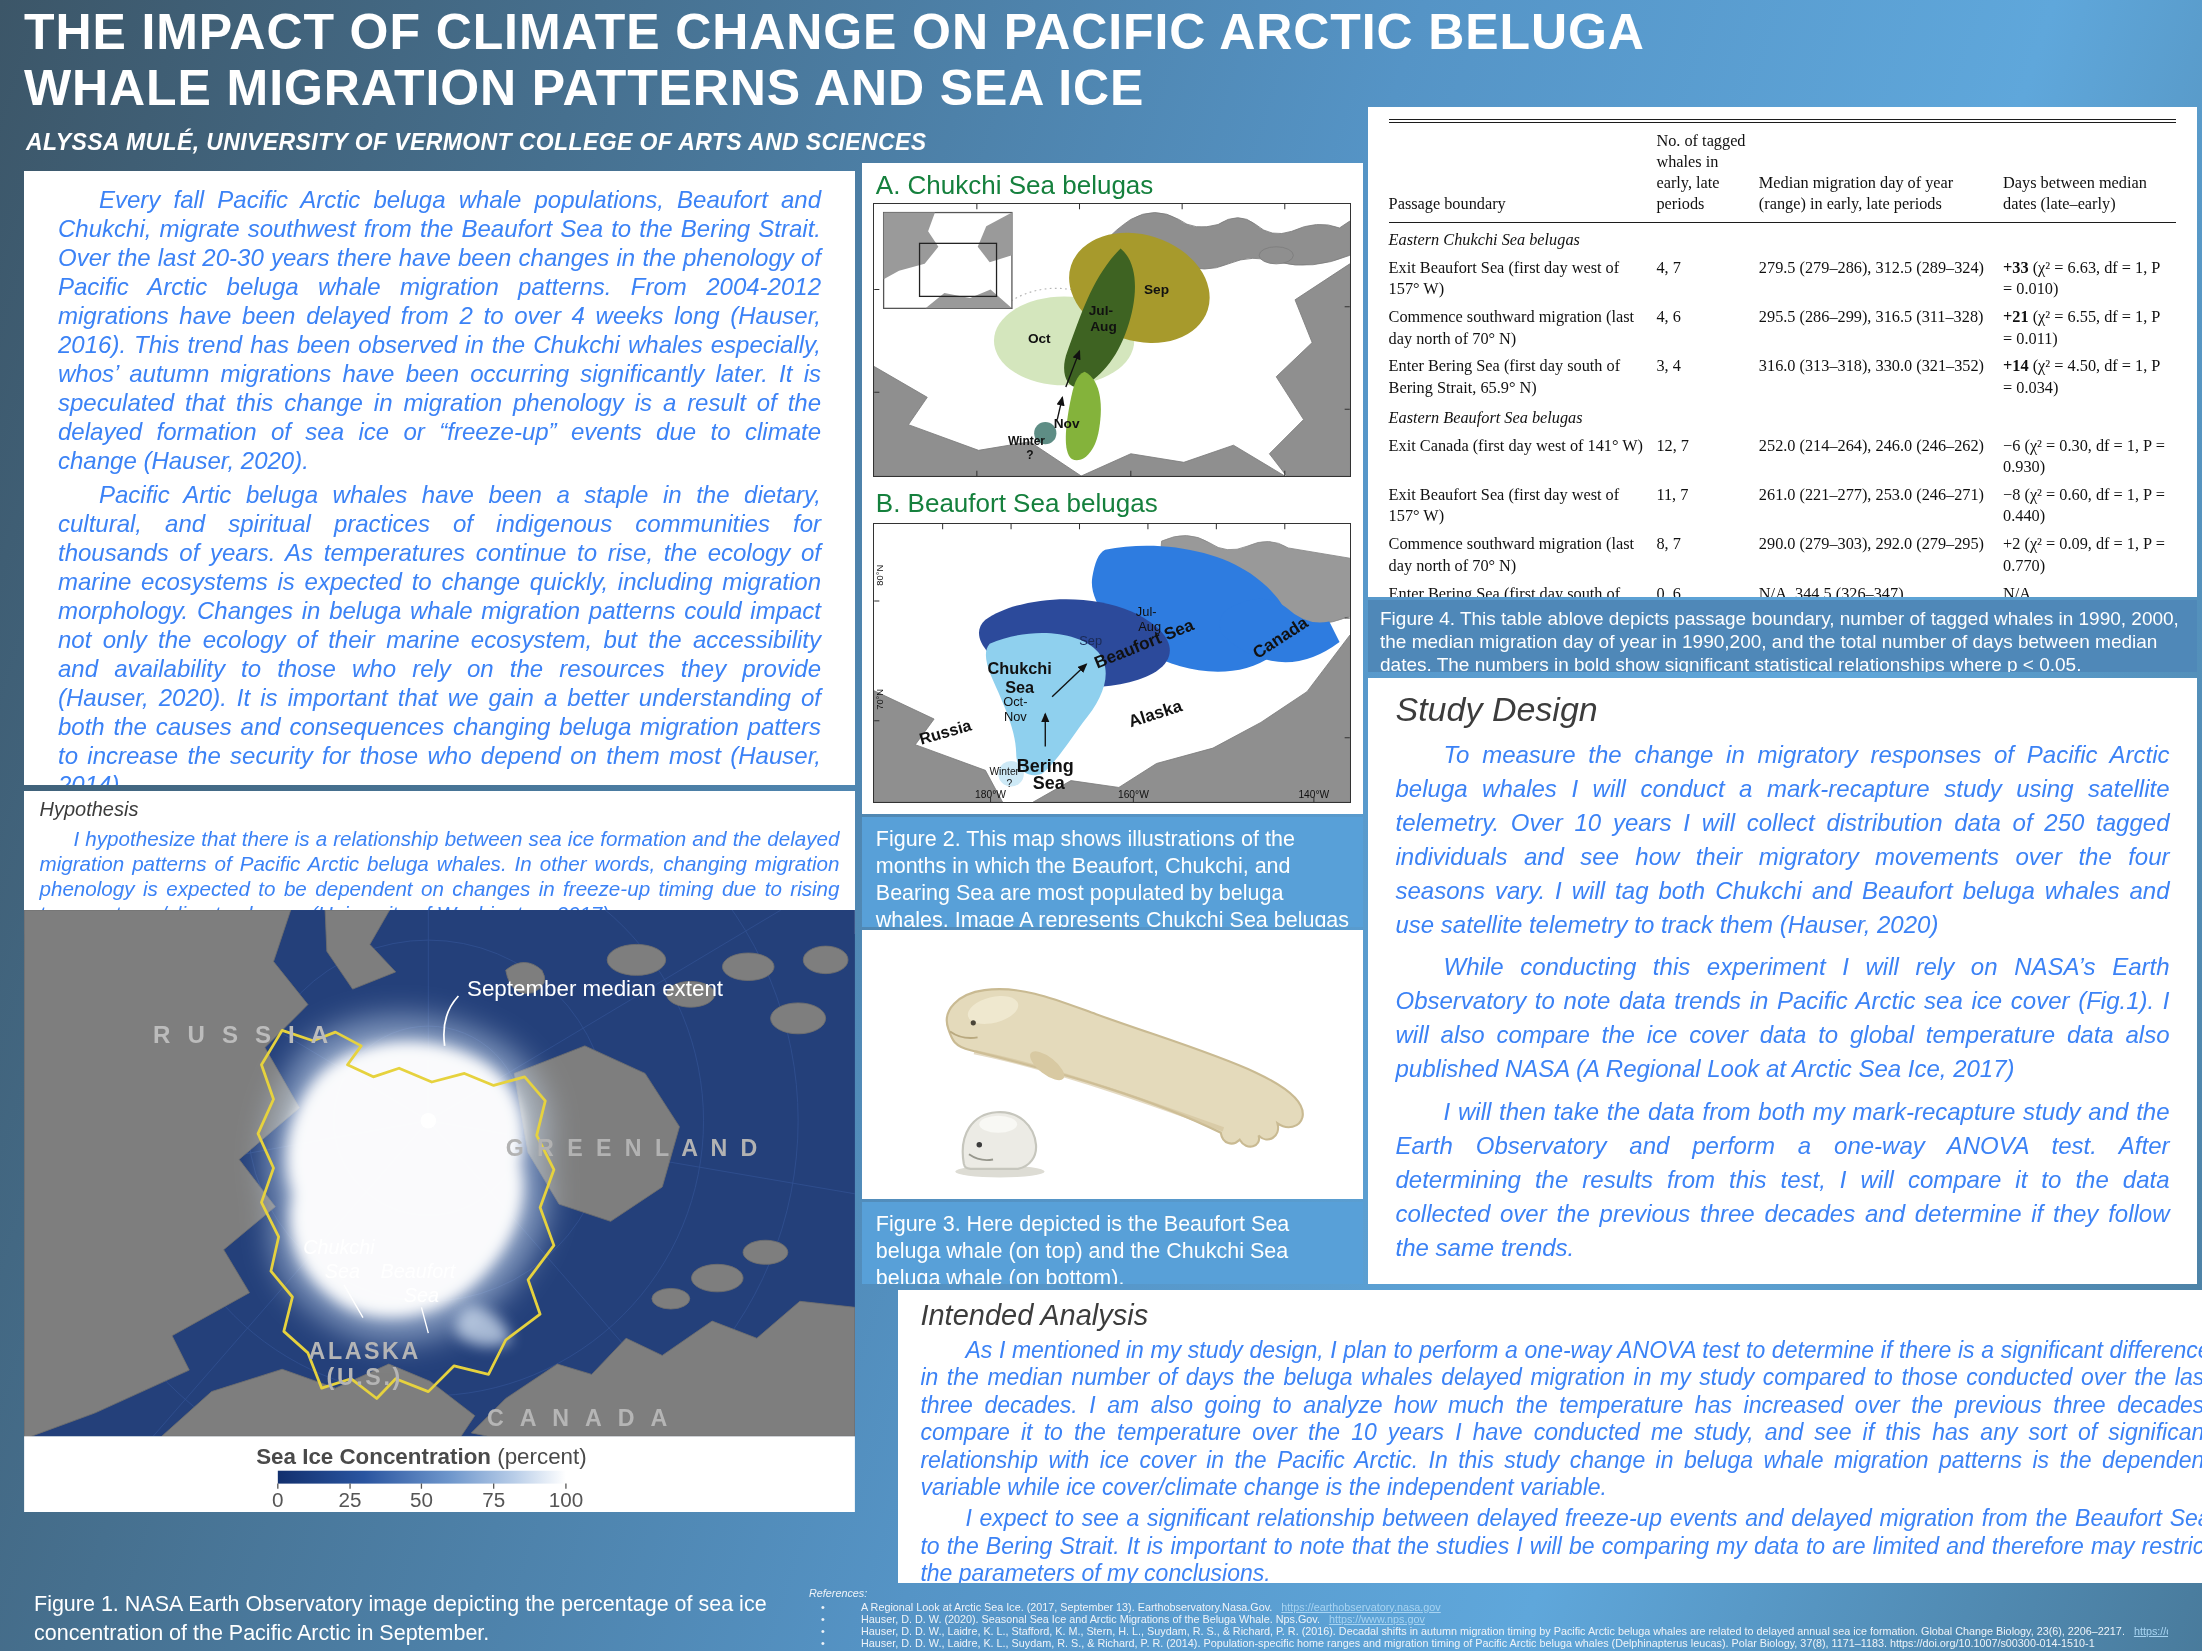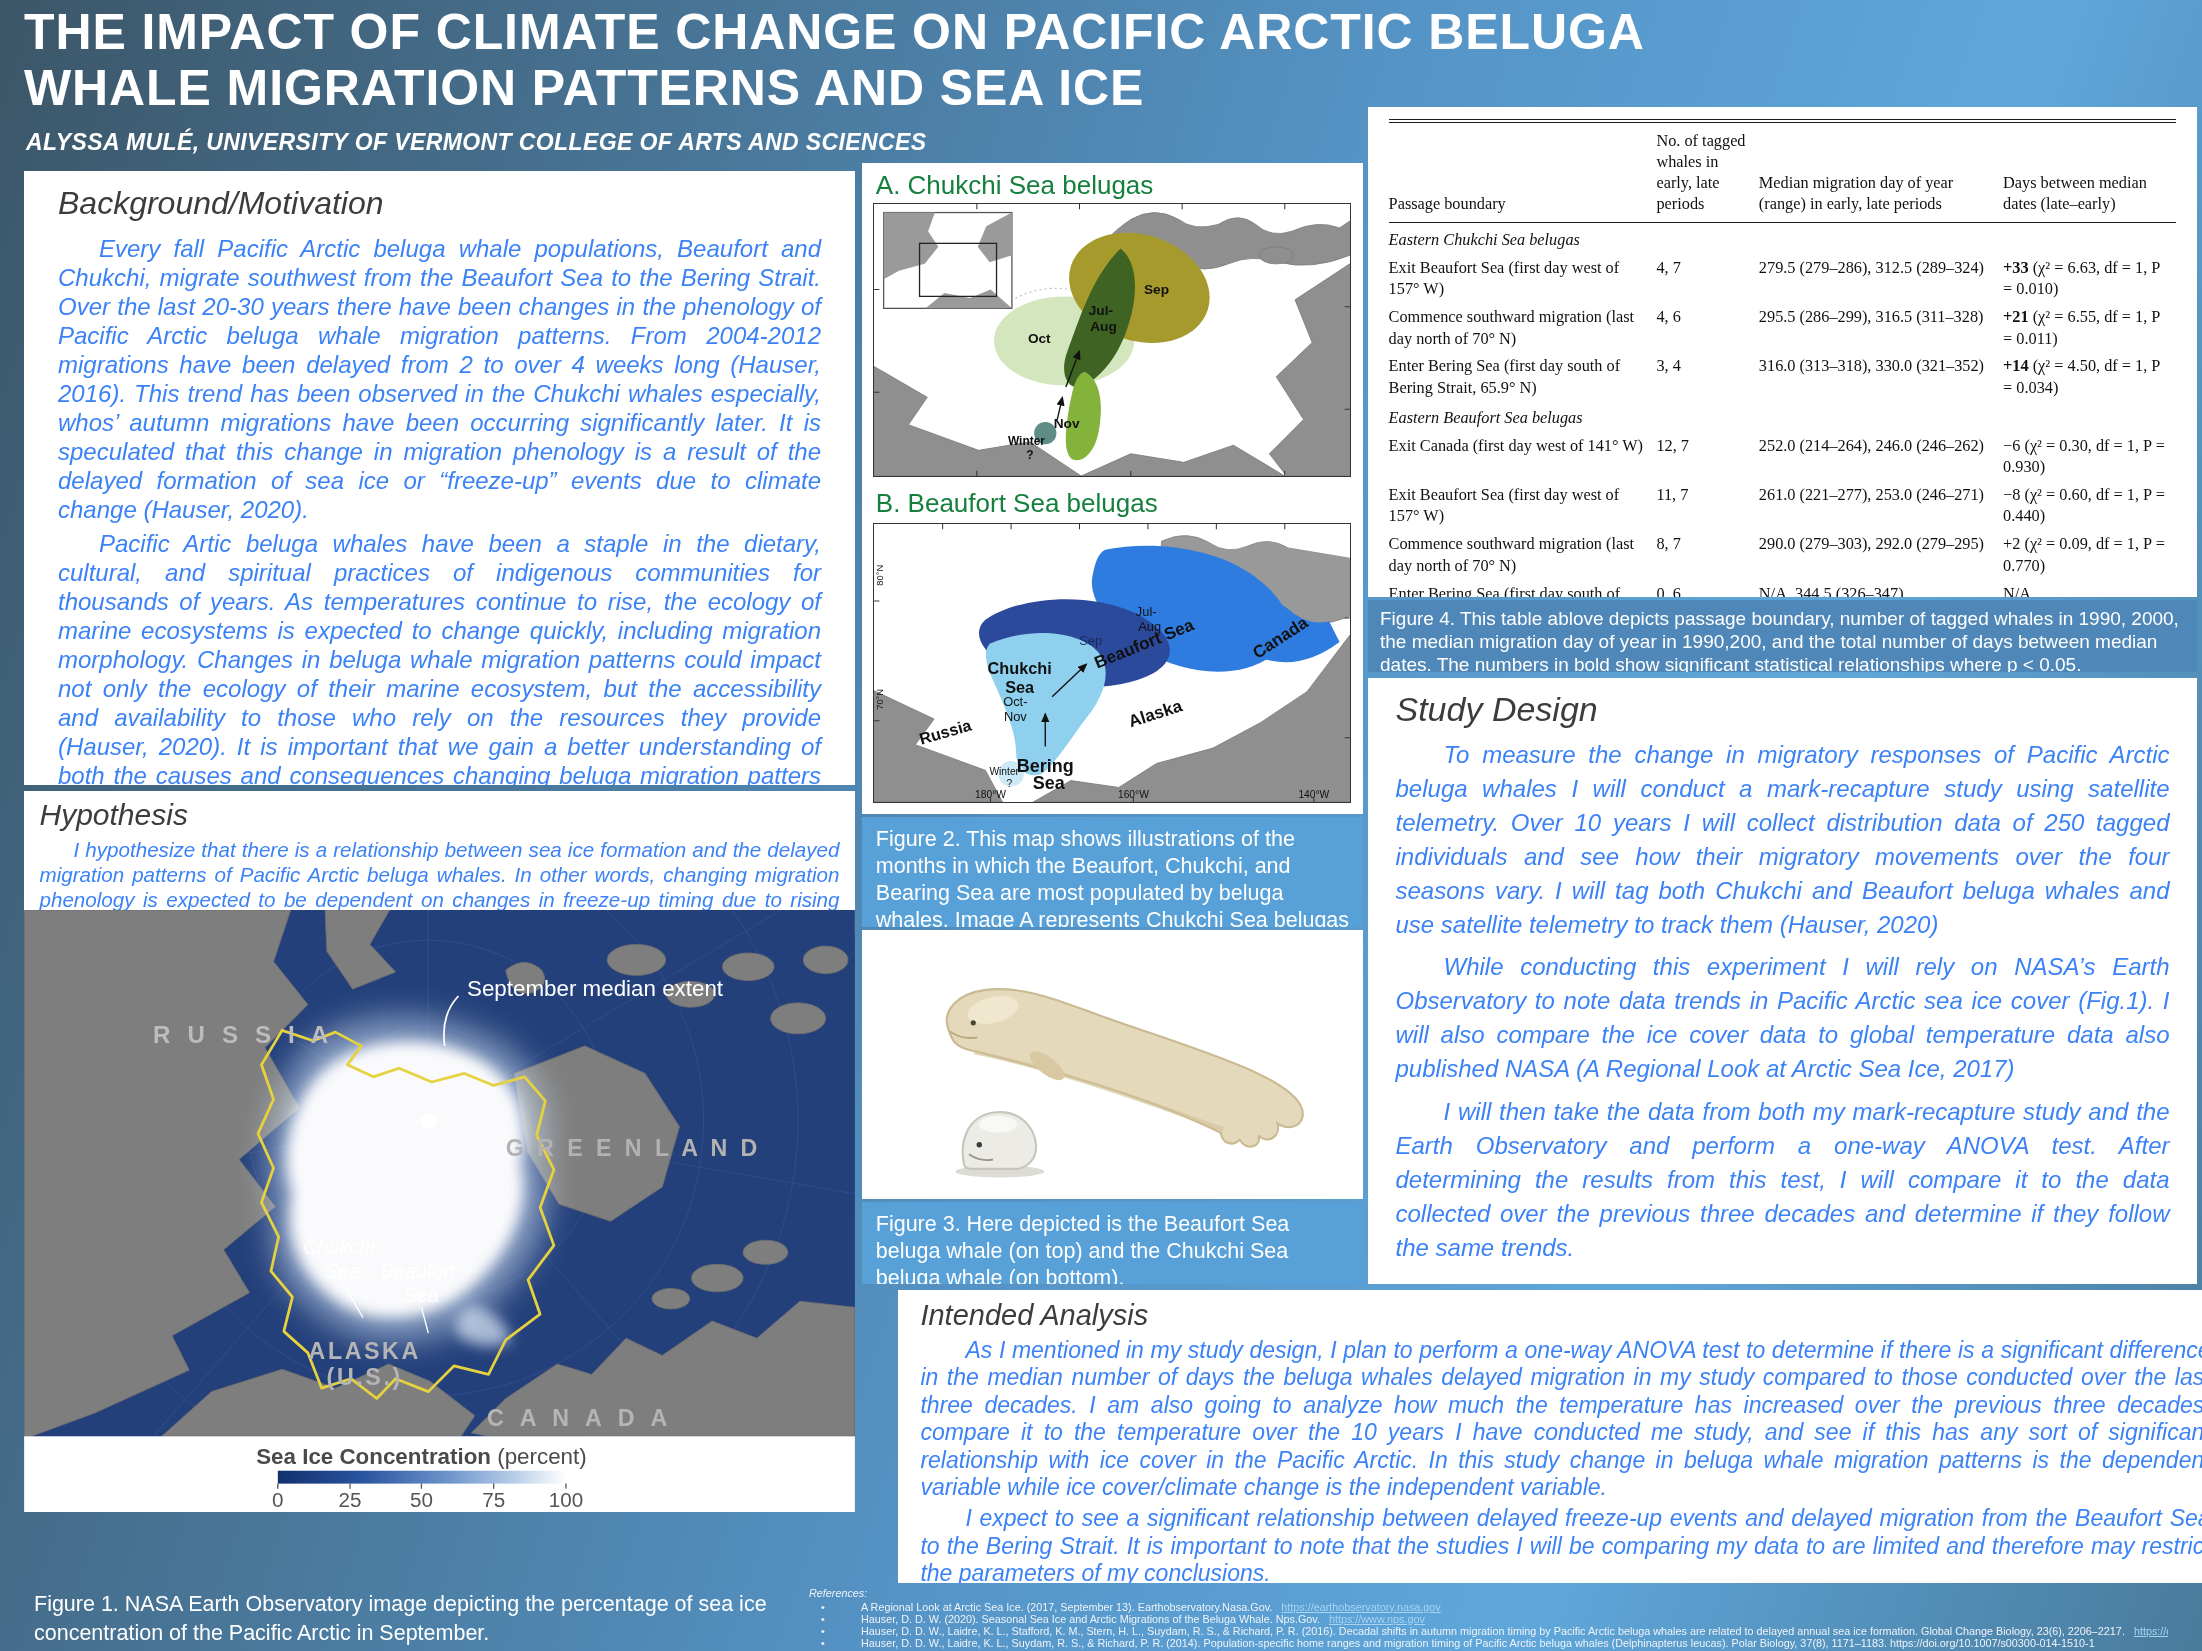--- a/index.html
+++ b/index.html
@@ -37,29 +37,28 @@
 </head>
 <body>
 
 <div class="poster">
 
   <div class="abs ptitle" style="left:24px;top:3.4px;">THE IMPACT OF CLIMATE CHANGE ON PACIFIC ARCTIC BELUGA</div>
   <div class="abs ptitle" style="left:24px;top:59px;">WHALE MIGRATION PATTERNS AND SEA ICE</div>
   <div class="abs pauthor" style="left:26px;top:129px;font-style:italic;">ALYSSA MULÉ, UNIVERSITY OF VERMONT COLLEGE OF ARTS AND SCIENCES</div>
 
   <section class="abs whitebox" style="left:24px;top:171px;width:831px;height:614px;padding:13.8px 34px;">
-    <div class="sechead" style="font-size:32px;margin-bottom:12px;">Background/Motivation</div>
     <div class="bodytxt" style="font-size:24px;line-height:29px;">
       <p>Every fall Pacific Arctic beluga whale populations, Beaufort and Chukchi, migrate southwest from the Beaufort Sea to the Bering Strait. Over the last 20-30 years there have been changes in the phenology of Pacific Arctic beluga whale migration patterns. From 2004-2012 migrations have been delayed from 2 to over 4 weeks long (Hauser, 2016). This trend has been observed in the Chukchi whales especially, whos’ autumn migrations have been occurring significantly later. It is speculated that this change in migration phenology is a result of the delayed formation of sea ice or “freeze-up” events due to climate change (Hauser, 2020).</p>
       <p>Pacific Artic beluga whales have been a staple in the dietary, cultural, and spiritual practices of indigenous communities for thousands of years. As temperatures continue to rise, the ecology of marine ecosystems is expected to change quickly, including migration morphology. Changes in beluga whale migration patterns could impact not only the ecology of their marine ecosystem, but the accessibility and availability to those who rely on the resources they provide (Hauser, 2020). It is important that we gain a better understanding of both the causes and consequences changing beluga migration patters to increase the security for those who depend on them most (Hauser, 2014).</p>
     </div>
   </section>
 
   <section class="abs whitebox" style="left:24px;top:791px;width:831px;height:143px;padding:6.9px 15.5px;">
-    <div class="sechead" style="font-size:30px;margin-bottom:5.2px;">Hypothesis</div>
+    <div class="sechead" style="font-size:20px;margin-bottom:5.2px;">Hypothesis</div>
     <div class="bodytxt" style="font-size:20.6px;line-height:25px;">
       <p style="text-indent:34px;">I hypothesize that there is a relationship between sea ice formation and the delayed migration patterns of Pacific Arctic beluga whales. In other words, changing migration phenology is expected to be dependent on changes in freeze-up timing due to rising temperatures/climate change (University of Washington, 2017)</p>
     </div>
   </section>
 
   <figure class="abs" style="left:24px;top:910px;width:831px;height:602px;margin:0;">
     <svg viewBox="0 0 966 700" width="831" height="602">
       <defs>
         <filter id="b1" x="-40%" y="-40%" width="180%" height="180%">
             <feGaussianBlur stdDeviation="18"></feGaussianBlur>

